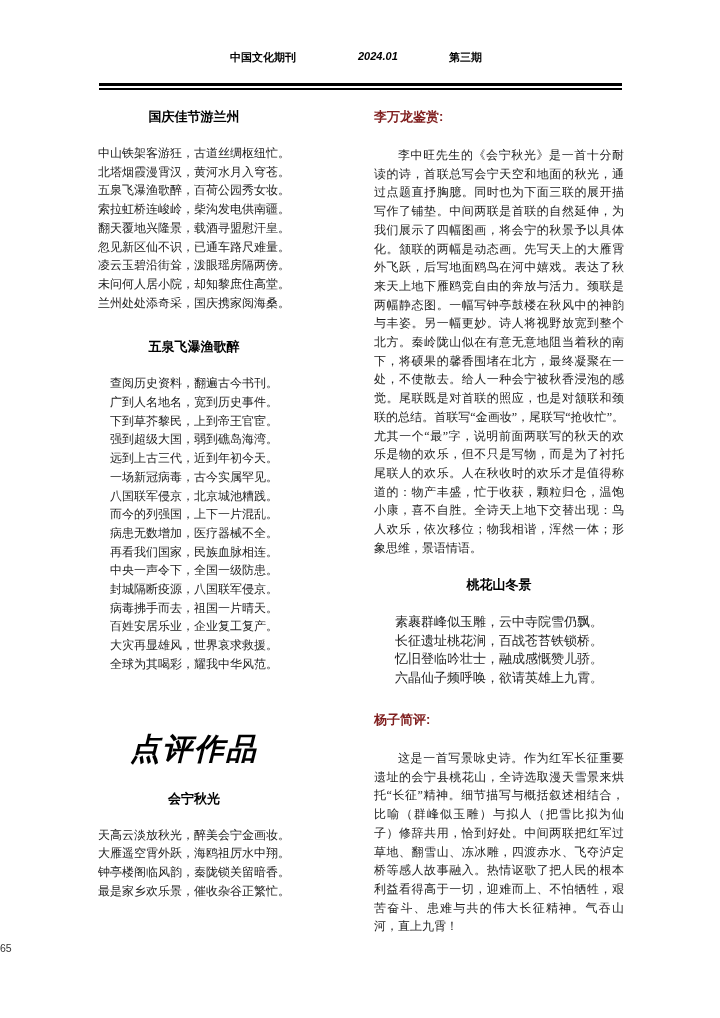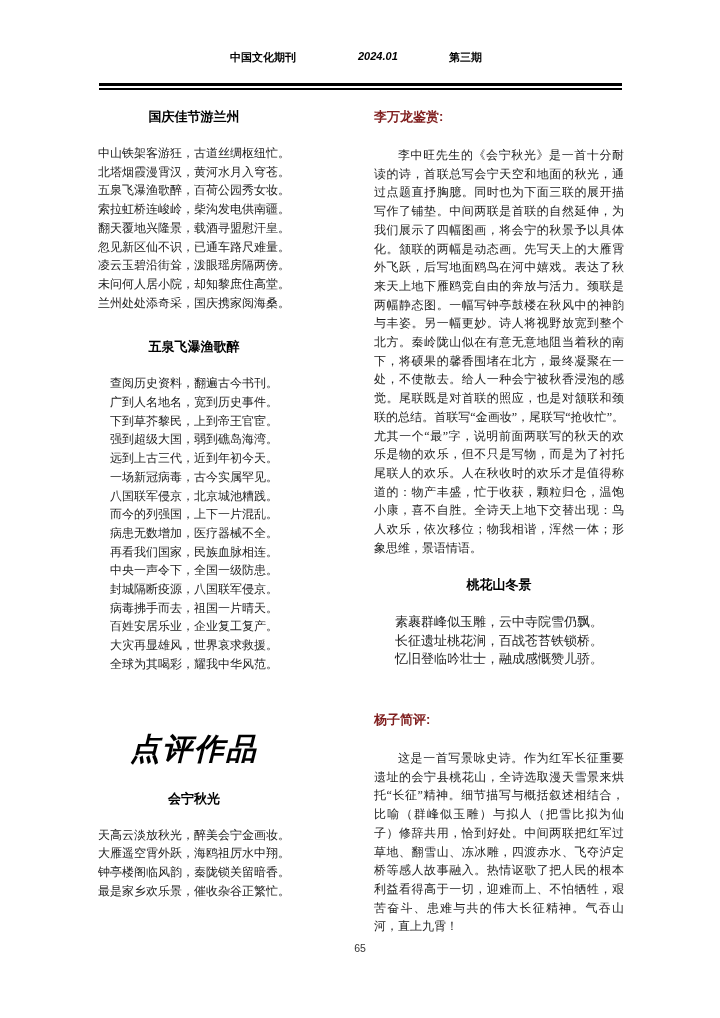--- a/index.html
+++ b/index.html
@@ -38,21 +38,21 @@
   
   .r-block { position:absolute; left:0; width:250px; }
   .review-title { font-family:"Liberation Sans", sans-serif; font-weight:bold;
                   font-size:13px; line-height:18px; text-align:left; color:#7f1d1d; }
   .review-text { margin-top:20px; font-size:12px; line-height:18.7px;
                  text-align:justify; text-indent:2em; color:#1d1d1d; }
   .poem-right { margin-top:19px; }
   .poem-right .poem-line { font-size:13px; }
 
   .page-number { position:absolute; top:942px; left:0; width:720px;
-                 text-align:center; font-family:"Liberation Sans", sans-serif;
+                 font-family:"Liberation Sans", sans-serif;
                  font-size:10.5px; color:#333; }
 </style>
 </head>
 <body>
 
 <div class="page">
 
   <div class="journal-header">
     <span class="jh-journal">中国文化期刊</span>
     <span class="jh-date">2024.01</span>
@@ -115,20 +115,21 @@
       <div class="review-title">李万龙鉴赏:</div>
       <p class="review-text">李中旺先生的《会宁秋光》是一首十分耐读的诗，首联总写会宁天空和地面的秋光，通过点题直抒胸臆。同时也为下面三联的展开描写作了铺垫。中间两联是首联的自然延伸，为我们展示了四幅图画，将会宁的秋景予以具体化。颔联的两幅是动态画。先写天上的大雁霄外飞跃，后写地面鸥鸟在河中嬉戏。表达了秋来天上地下雁鸥竞自由的奔放与活力。颈联是两幅静态图。一幅写钟亭鼓楼在秋风中的神韵与丰姿。另一幅更妙。诗人将视野放宽到整个北方。秦岭陇山似在有意无意地阻当着秋的南下，将硕果的馨香围堵在北方，最终凝聚在一处，不使散去。给人一种会宁被秋香浸泡的感觉。尾联既是对首联的照应，也是对颔联和颈联的总结。首联写“金画妆”，尾联写“抢收忙”。尤其一个“最”字，说明前面两联写的秋天的欢乐是物的欢乐，但不只是写物，而是为了衬托尾联人的欢乐。人在秋收时的欢乐才是值得称道的：物产丰盛，忙于收获，颗粒归仓，温饱小康，喜不自胜。全诗天上地下交替出现：鸟人欢乐，依次移位；物我相谐，浑然一体；形象思维，景语情语。</p>
     </div>
 
     <div class="r-block" style="top:468px;">
       <div class="sec-title">桃花山冬景</div>
       <div class="poem poem-right">
           <div class="poem-line">素裹群峰似玉雕，云中寺院雪仍飘。</div>
           <div class="poem-line">长征遗址桃花涧，百战苍苔铁锁桥。</div>
           <div class="poem-line">忆旧登临吟壮士，融成感慨赞儿骄。</div>
+          <div class="poem-line">六晶仙子频呼唤，欲请英雄上九霄。</div>
         </div>
     </div>
 
     <div class="r-block" style="top:603px;">
       <div class="review-title">杨子简评:</div>
       <p class="review-text">这是一首写景咏史诗。作为红军长征重要遗址的会宁县桃花山，全诗选取漫天雪景来烘托“长征”精神。细节描写与概括叙述相结合，比喻（群峰似玉雕）与拟人（把雪比拟为仙子）修辞共用，恰到好处。中间两联把红军过草地、翻雪山、冻冰雕，四渡赤水、飞夺泸定桥等感人故事融入。热情讴歌了把人民的根本利益看得高于一切，迎难而上、不怕牺牲，艰苦奋斗、患难与共的伟大长征精神。气吞山河，直上九霄！</p>
     </div>
 
   </div>
 

